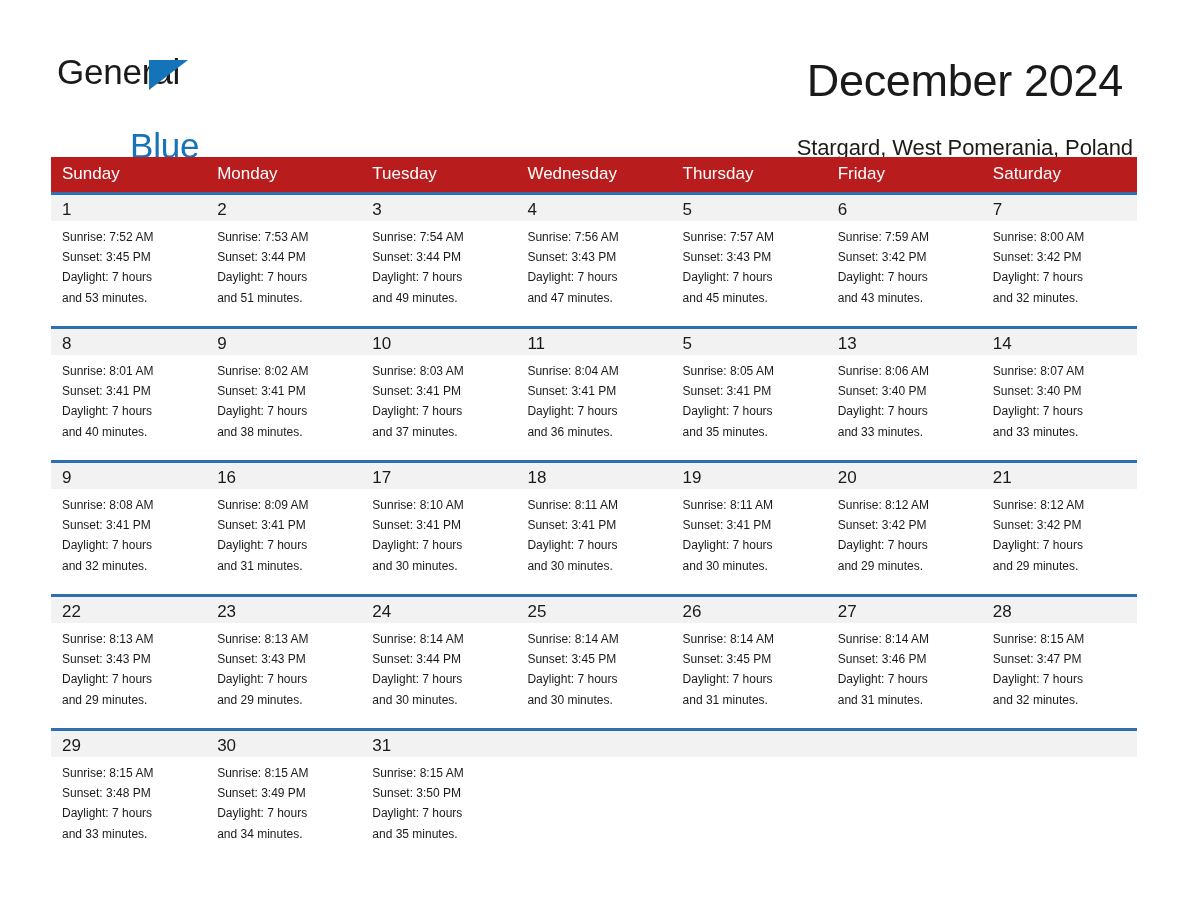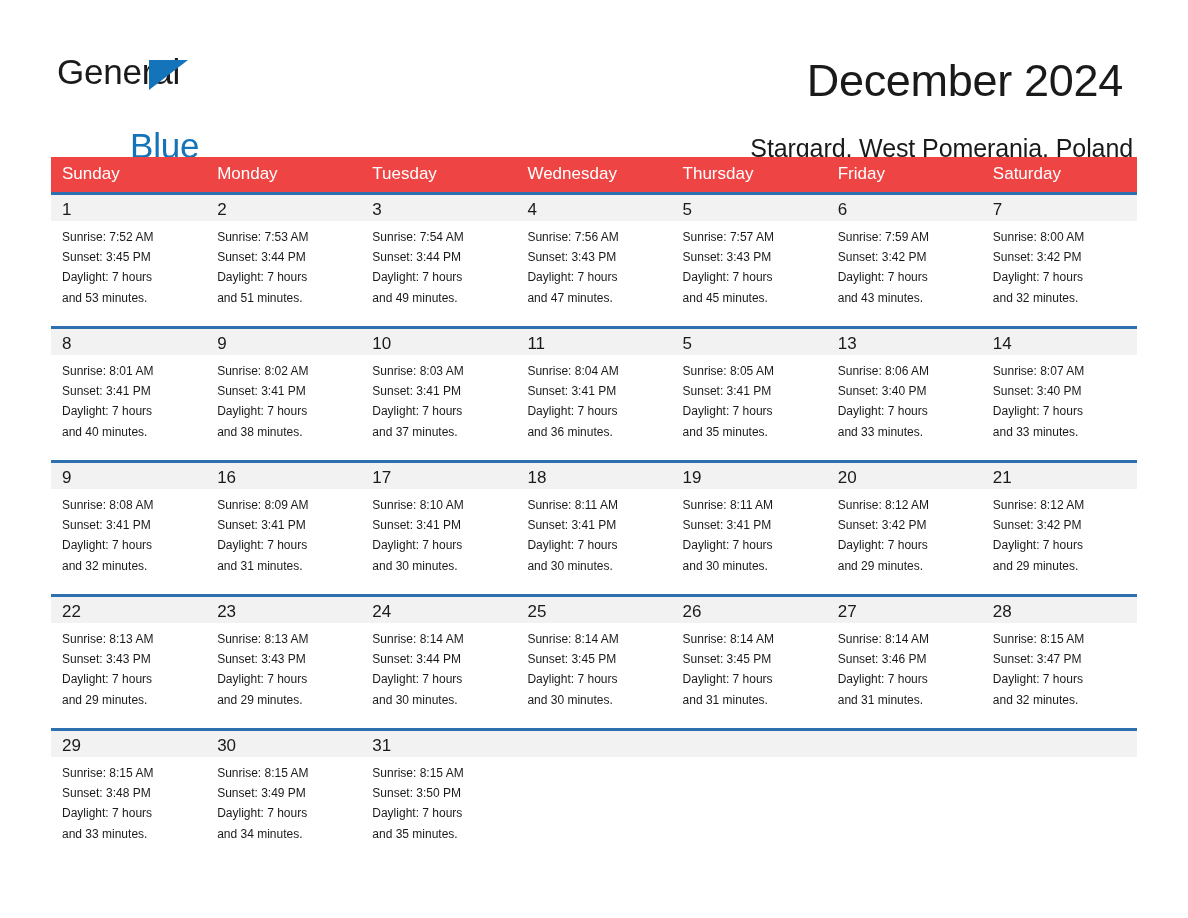--- a/index.html
+++ b/index.html
@@ -71,40 +71,40 @@
   }
   .month-title {
     font-size: 45px;
     line-height: 54px;
     color: #1a1a1a;
     font-weight: normal;
     margin: 10px;
     letter-spacing: -0.3px;
   }
   .location {
-    font-size: 25px;
+    font-size: 22px;
     line-height: 32px;
     color: #1a1a1a;
     margin: 24px 0 0 0;
     font-weight: normal;
     letter-spacing: -0.1px;
     text-align: center;
   }
 
   
   .calendar {
     position: absolute;
     left: 51px;
     top: 157px;
     width: 1086px;
     border-collapse: collapse;
     table-layout: fixed;
   }
   .calendar th {
-    background: #ef4444;
+    background: #b91c1c;
     color: #ffffff;
     font-weight: normal;
     font-size: 17px;
     text-align: left;
     padding: 7px 0 8px 11px;
     line-height: 20px;
     border: none;
   }
   .calendar td {
     vertical-align: top;

